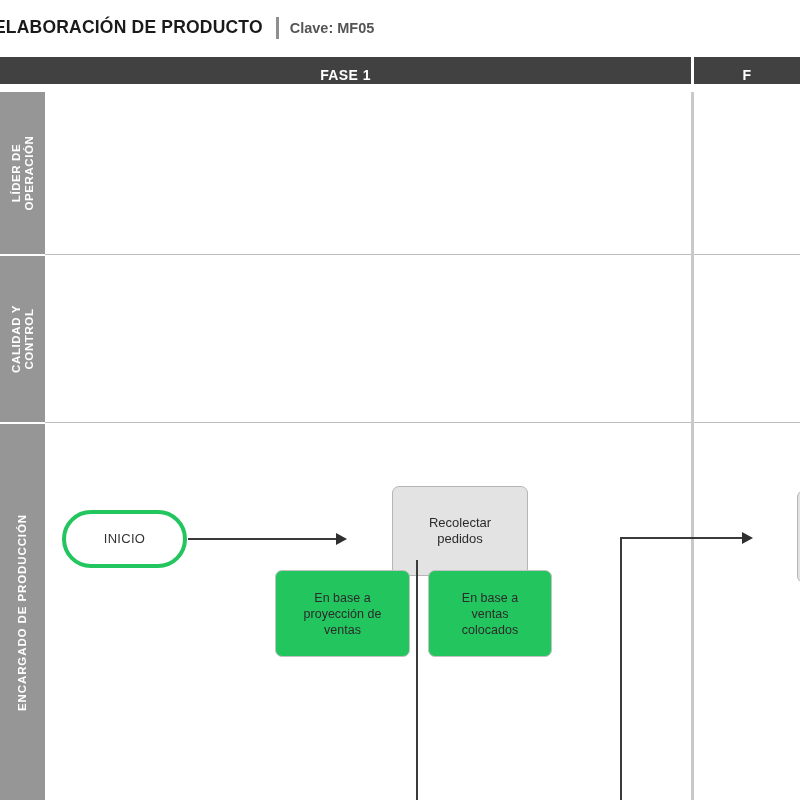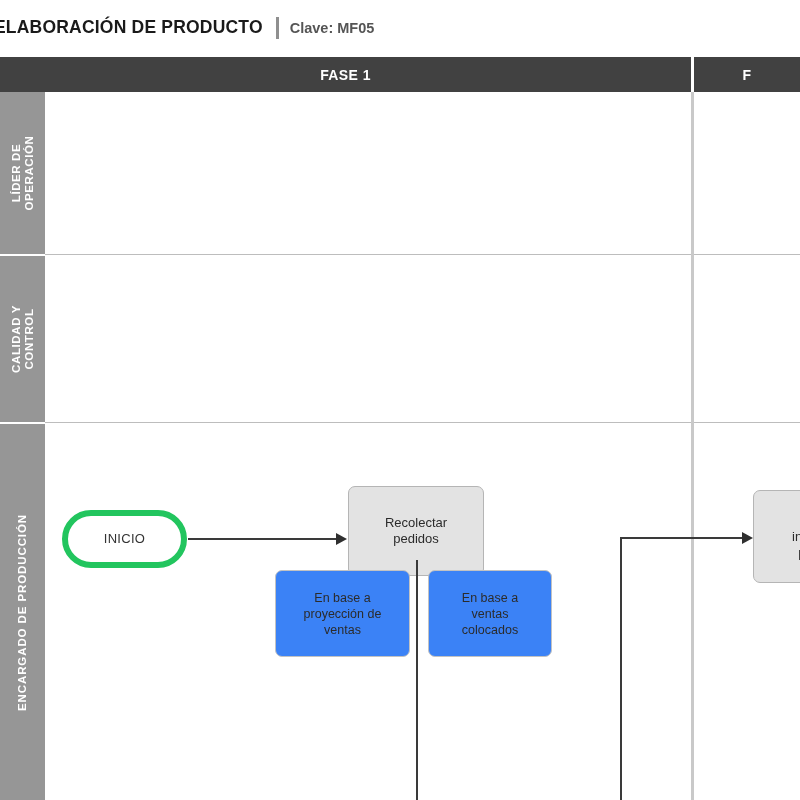--- a/index.html
+++ b/index.html
@@ -30,21 +30,21 @@
     width: 3px; height: 22px; background: #8f8f8f;
     margin: 0 11px 0 13px;
     vertical-align: middle;
   }
   .title-sub {
     font-size: 14.5px; color: #555555; font-weight: bold;
   }
 
   
   .phase-header {
-    position: absolute; left: 0; top: 57px; width: 800px; height: 35px;
+    position: absolute; left: 0; top: 57px; width: 800px; height: 27px;
     background: #414141;
     overflow: hidden;
   }
   .phase-cell {
     position: absolute; top: 0; height: 35px;
     display: flex; align-items: center; justify-content: center;
     color: #ffffff; font-size: 14px; font-weight: bold;
     letter-spacing: 0.4px;
   }
   .phase-1 { left: 0; width: 691px; }
@@ -97,36 +97,37 @@
   
   .node {
     position: absolute;
     display: flex; align-items: center; justify-content: center;
     text-align: center;
     color: #262626;
     line-height: 16px;
   }
   .terminal {
     background: #ffffff;
-    border: 6px solid #22c55e;
+    border: 4px solid #22c55e;
     border-radius: 40px;
     font-size: 13px;
     color: #333;
     letter-spacing: 0.3px;
   }
   .process {
     background: #e3e3e3;
     border: 1px solid #b5b5b5;
     border-radius: 7px;
     font-size: 13px;
     color: #2b2b2b;
     box-shadow: 0 0 0 0 rgba(0,0,0,0);
+    margin-left: 44px;
   }
   .note {
-    background: #3b82f6;
+    background: #22c55e;
     border: 1px solid #c2c2c2;
     border-radius: 7px;
     font-size: 12.5px;
     color: #2b2b2b;
   }
 
   
   .conn { position: absolute; background: #3a3a3a; }
   .conn-h { height: 2px; }
   .conn-v { width: 2px; }

